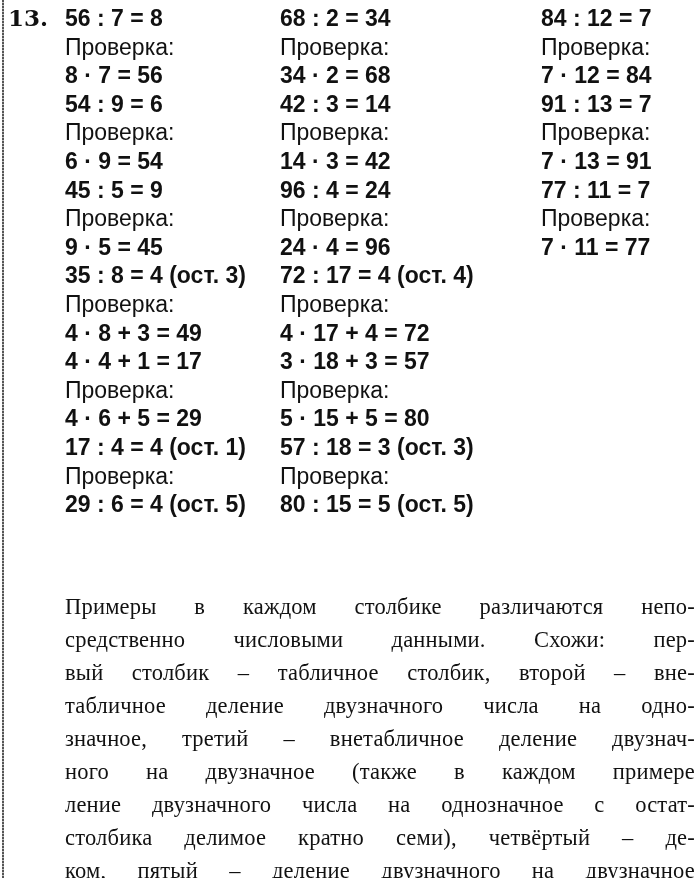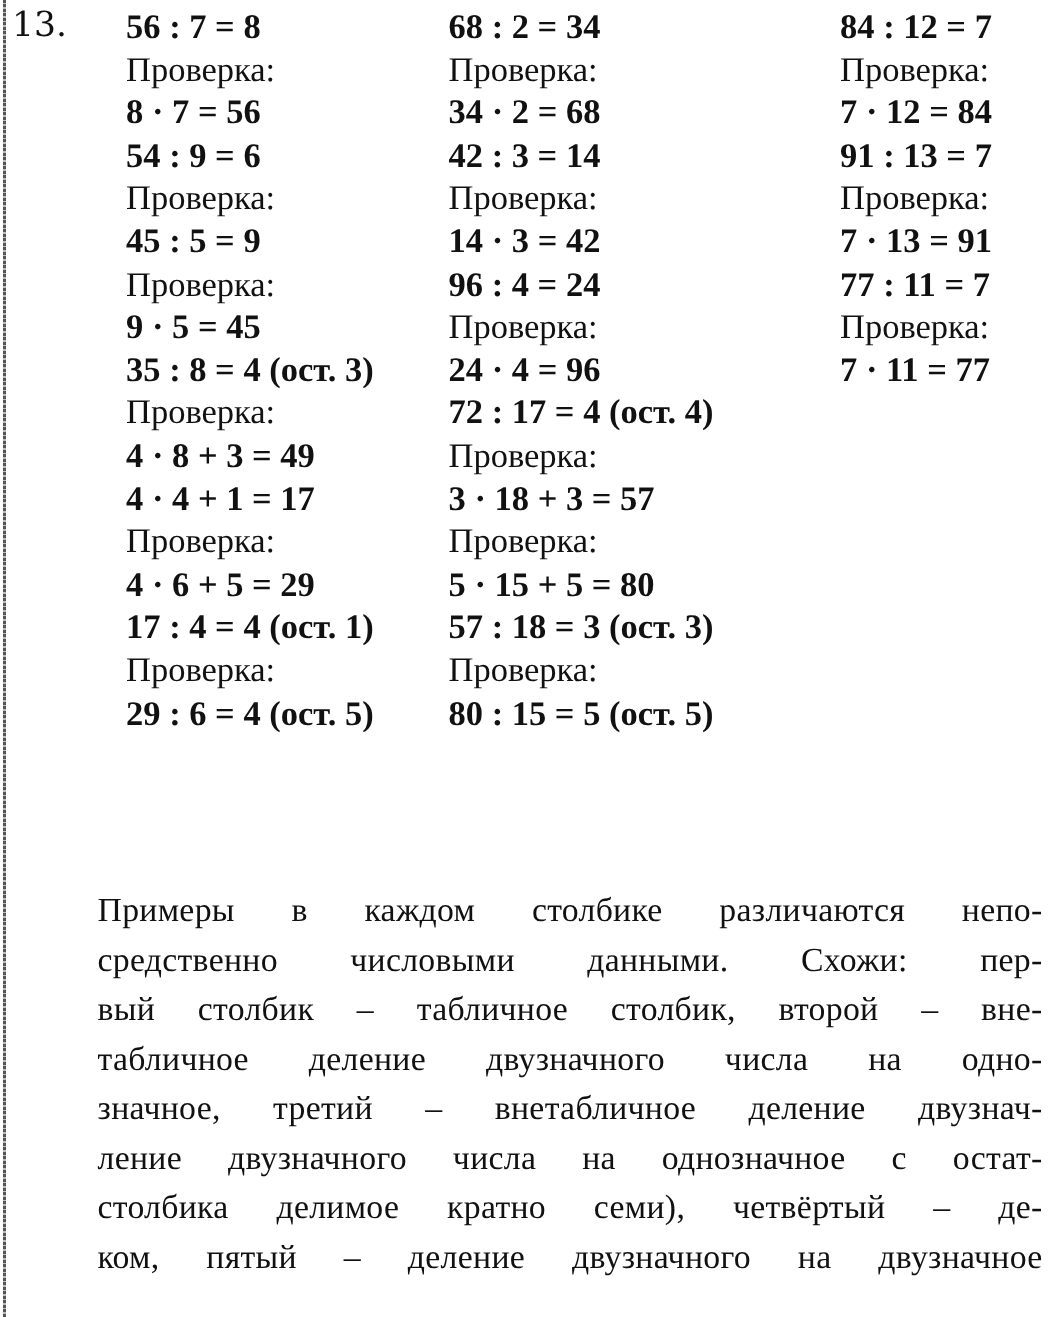--- a/index.html
+++ b/index.html
@@ -7,26 +7,26 @@
     width: 700px; height: 878px; position: relative; overflow: hidden;
     font-family: "DejaVu Serif", "Liberation Serif", serif;
     color: #111;
   }
   .left-rule {
     position: absolute; left: 2px; top: 0; width: 2px; height: 878px;
     background: repeating-linear-gradient(to bottom, #555 0 2px, #bbb 2px 3px);
   }
   .task-number {
     position: absolute; left: 8px; top: 4px;
-    font-family: "DejaVu Serif", serif; font-weight: normal; font-size: 23px;
+    font-family: "DejaVu Serif", serif; font-weight: bold; font-size: 23px;
   }
   .col { position: absolute; top: 4px; }
   .col .line {
     height: 28.6px; line-height: 28.6px; white-space: nowrap;
-    font-family: Liberation Serif, serif; font-size: 23px; margin-left: 19px;
+    font-family: Liberation Sans, sans-serif; font-size: 23px;
   }
   .col .line.eq { font-weight: bold; }
   .col1 { left: 65px; }
   .col2 { left: 280px; }
   .col3 { left: 541px; }
   .explanation {
     position: absolute; left: 65px; top: 590px; width: 630px;
     font-family: "Liberation Serif", serif; font-size: 22.5px; line-height: 33px;
     text-align: justify; letter-spacing: 0.2px;
   }
@@ -38,20 +38,21 @@
 <div class="left-rule"></div>
 
 <div class="task-number">13.</div>
 
 <div class="col col1">
     <div class="line eq">56 : 7 = 8</div>
     <div class="line label">Проверка:</div>
     <div class="line eq">8 · 7 = 56</div>
     <div class="line eq">54 : 9 = 6</div>
     <div class="line label">Проверка:</div>
+    <div class="line eq">6 · 9 = 54</div>
     <div class="line eq">45 : 5 = 9</div>
     <div class="line label">Проверка:</div>
     <div class="line eq">9 · 5 = 45</div>
     <div class="line eq">35 : 8 = 4 (ост. 3)</div>
     <div class="line label">Проверка:</div>
     <div class="line eq">4 · 8 + 3 = 49</div>
     <div class="line eq">4 · 4 + 1 = 17</div>
     <div class="line label">Проверка:</div>
     <div class="line eq">4 · 6 + 5 = 29</div>
     <div class="line eq">17 : 4 = 4 (ост. 1)</div>
@@ -63,20 +64,21 @@
     <div class="line label">Проверка:</div>
     <div class="line eq">34 · 2 = 68</div>
     <div class="line eq">42 : 3 = 14</div>
     <div class="line label">Проверка:</div>
     <div class="line eq">14 · 3 = 42</div>
     <div class="line eq">96 : 4 = 24</div>
     <div class="line label">Проверка:</div>
     <div class="line eq">24 · 4 = 96</div>
     <div class="line eq">72 : 17 = 4 (ост. 4)</div>
     <div class="line label">Проверка:</div>
+    <div class="line eq">4 · 17 + 4 = 72</div>
     <div class="line eq">3 · 18 + 3 = 57</div>
     <div class="line label">Проверка:</div>
     <div class="line eq">5 · 15 + 5 = 80</div>
     <div class="line eq">57 : 18 = 3 (ост. 3)</div>
     <div class="line label">Проверка:</div>
     <div class="line eq">80 : 15 = 5 (ост. 5)</div>
   </div>
 <div class="col col3">
     <div class="line eq">84 : 12 = 7</div>
     <div class="line label">Проверка:</div>
@@ -88,16 +90,17 @@
     <div class="line label">Проверка:</div>
     <div class="line eq">7 · 11 = 77</div>
   </div>
 
 <div class="explanation">
     <span>Примеры в каждом столбике различаются непо-</span>
     <span>средственно числовыми данными. Схожи: пер-</span>
     <span>вый столбик – табличное столбик, второй – вне-</span>
     <span>табличное деление двузначного числа на одно-</span>
     <span>значное, третий – внетабличное деление двузнач-</span>
+    <span>ного на двузначное (также в каждом примере</span>
     <span>ление двузначного числа на однозначное с остат-</span>
     <span>столбика делимое кратно семи), четвёртый – де-</span>
     <span>ком, пятый – деление двузначного на двузначное</span>
   </div>
 
 </body></html>

